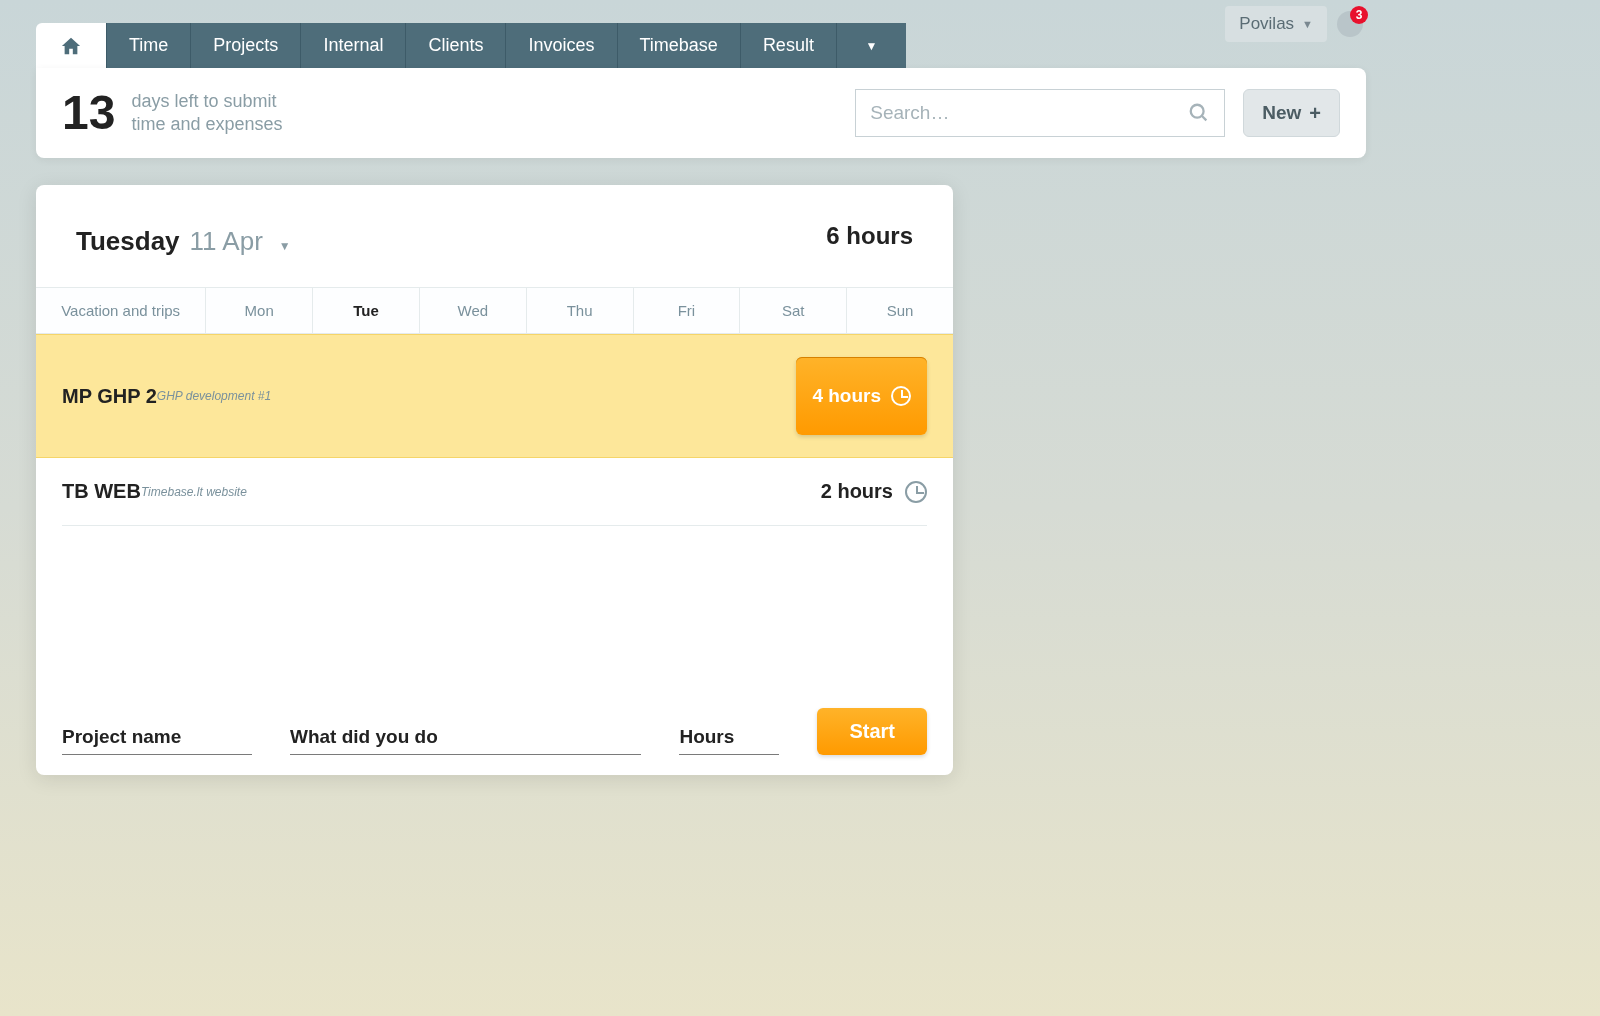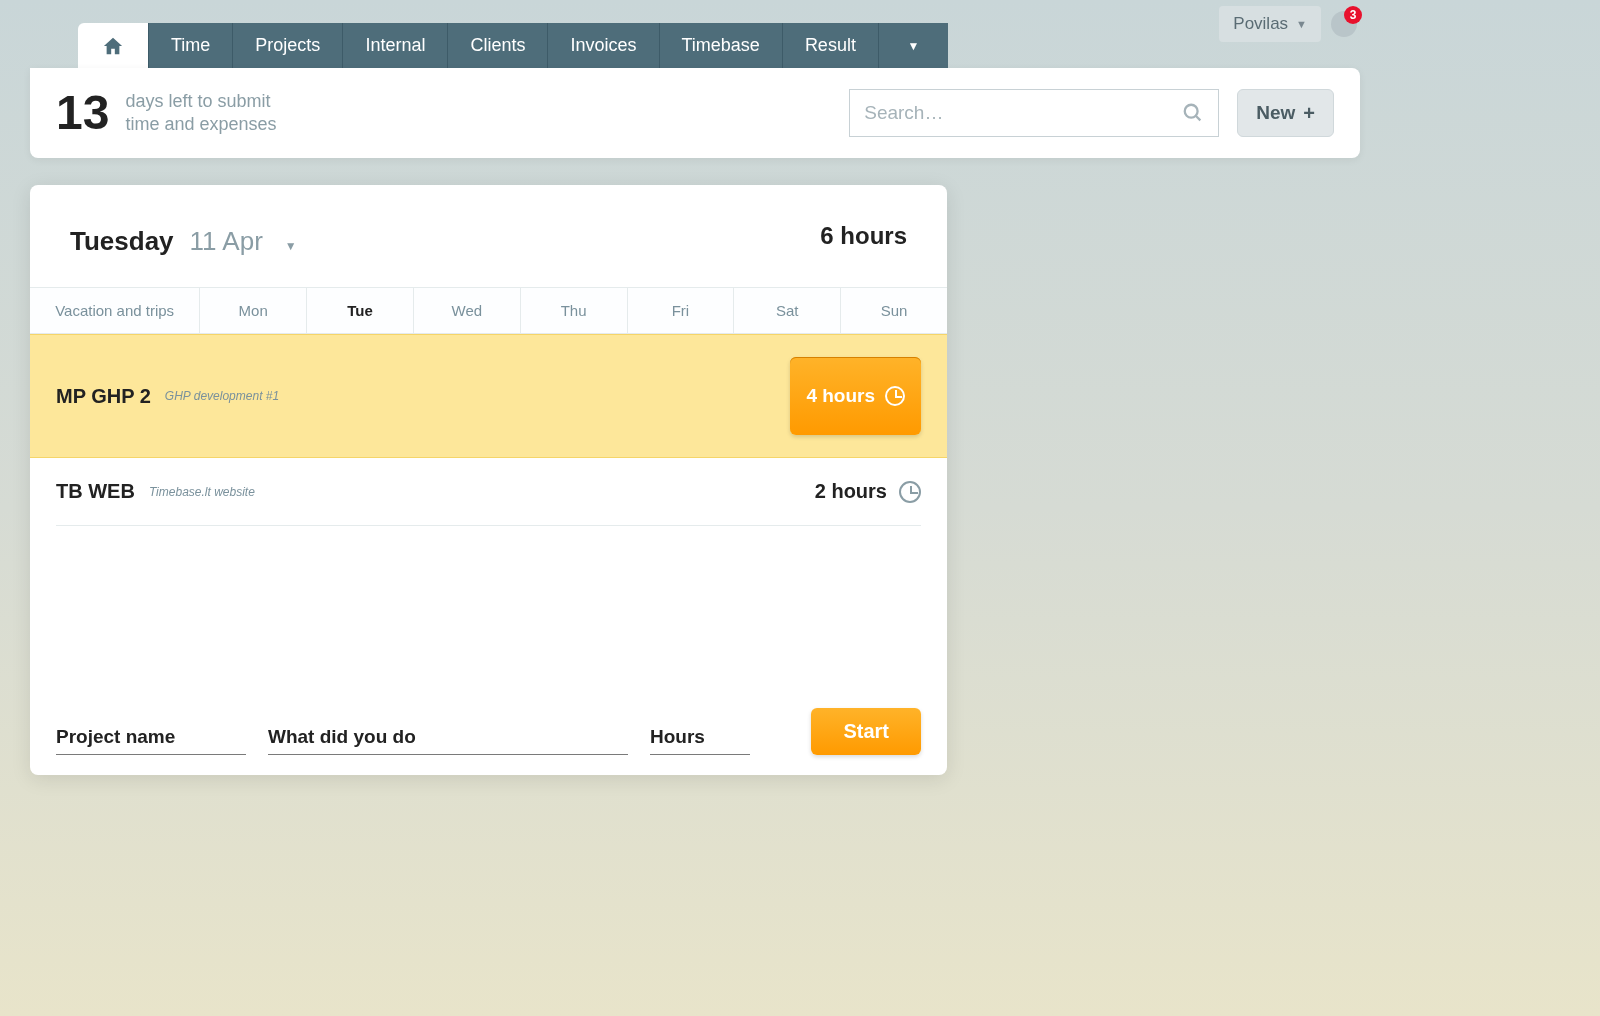--- a/index.html
+++ b/index.html
@@ -6,21 +6,21 @@
   body {
     font-family: -apple-system, "Helvetica Neue", Arial, sans-serif;
     background: linear-gradient(180deg, #c9d6d8 0%, #d6dbd4 50%, #e8e4ca 100%);
     padding: 0;
     width: 1600px;
     height: 1016px;
     position: relative;
   }
   .outer {
     position: absolute;
-    top: 0; left: 6px;
+    top: 0; left: 12px;
     width: 1365px;
     height: 870px;
   }
   .topbar {
     position: absolute;
     top: 0; left: 0; right: 0;
     display: flex;
     justify-content: flex-end;
     align-items: center;
     padding: 6px 14px 0 0;
@@ -62,21 +62,20 @@
     width: 18px; height: 18px;
     display: flex;
     align-items: center;
     justify-content: center;
   }
   .nav {
     position: absolute;
     top: 23px;
     left: 24px;
     display: flex;
-    margin-left: 48px;
   }
   .nav-tab {
     background: #4e6d7a;
     color: #fff;
     font-size: 18px;
     font-weight: 400;
     padding: 12px 22px;
     display: flex;
     align-items: center;
     justify-content: center;
@@ -173,21 +172,21 @@
   }
   .card-head {
     display: flex;
     justify-content: space-between;
     align-items: center;
     padding: 30px 40px 30px 40px;
   }
   .card-title {
     display: flex;
     align-items: baseline;
-    gap: 16px;
+    gap: 10px;
     font-size: 26px;
   }
   .card-title .day { font-weight: 700; color: #222; }
   .card-title .date { color: #8a9da5; font-weight: 400; margin-top: 11px; }
   .card-title .caret { font-size: 12px; color: #8a9da5; margin-left: 6px; }
   .card-total {
     font-size: 24px;
     font-weight: 700;
     color: #222;
   }
@@ -207,21 +206,20 @@
     cursor: pointer;
     position: relative;
   }
   .week-cell:first-child { flex: 1.6; border-left: none; }
   .week-cell.active { color: #222; font-weight: 700; }
 
   .entry-row {
     display: flex;
     align-items: center;
     padding: 22px 26px;
-    gap: 14px;
   }
   .entry-row.highlight {
     background: #fde79a;
     border-top: 1px solid #f5d569;
     border-bottom: 1px solid #f5d569;
   }
   .entry-row.plain {
     border-bottom: 1px solid #e5ebec;
     margin: 0 26px;
     padding: 22px 0;
@@ -297,21 +295,21 @@
     background: #fff;
     top: 2px; left: 8px;
   }
 
   .footer-form {
     position: absolute;
     bottom: 20px;
     left: 26px; right: 26px;
     display: flex;
     align-items: flex-end;
-    gap: 22px;
+    gap: 38px;
   }
   .f-input {
     border: none;
     border-bottom: 1px solid #7a7a7a;
     font-size: 19px;
     font-weight: 600;
     color: #222;
     padding: 6px 0;
     outline: none;
     background: transparent;

